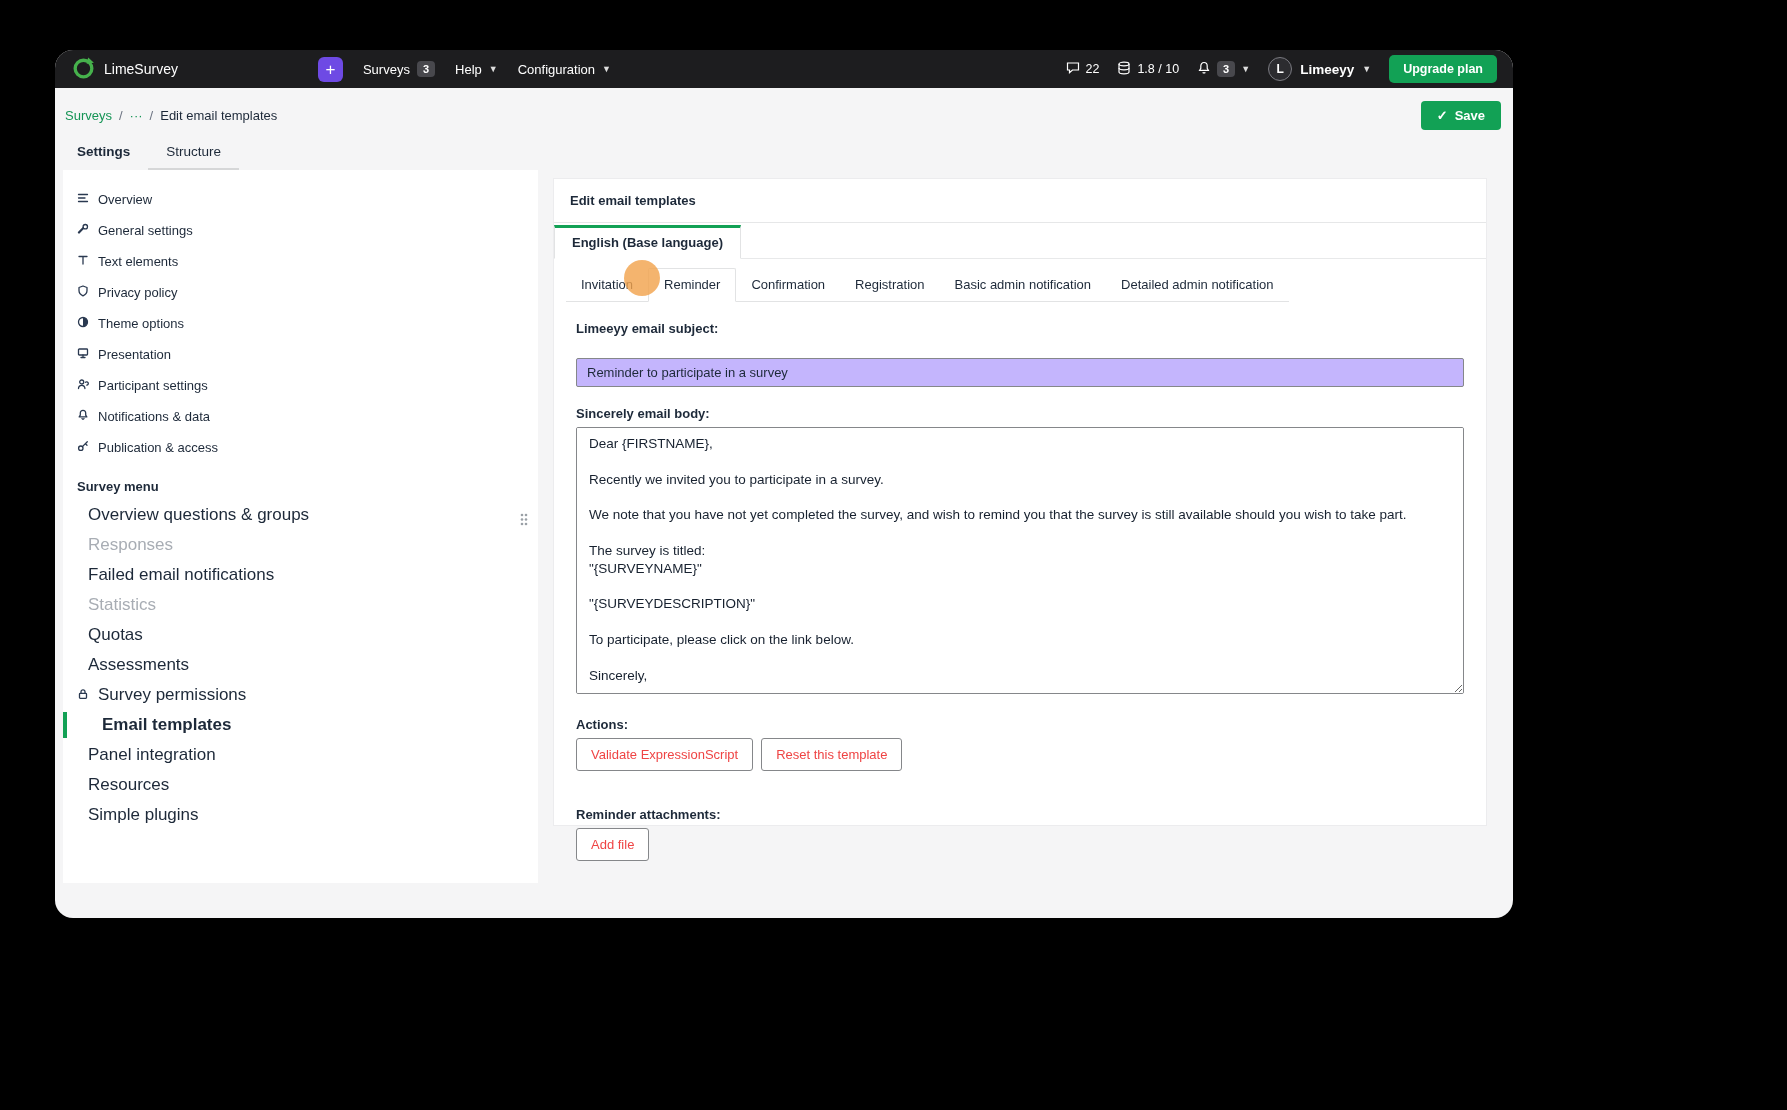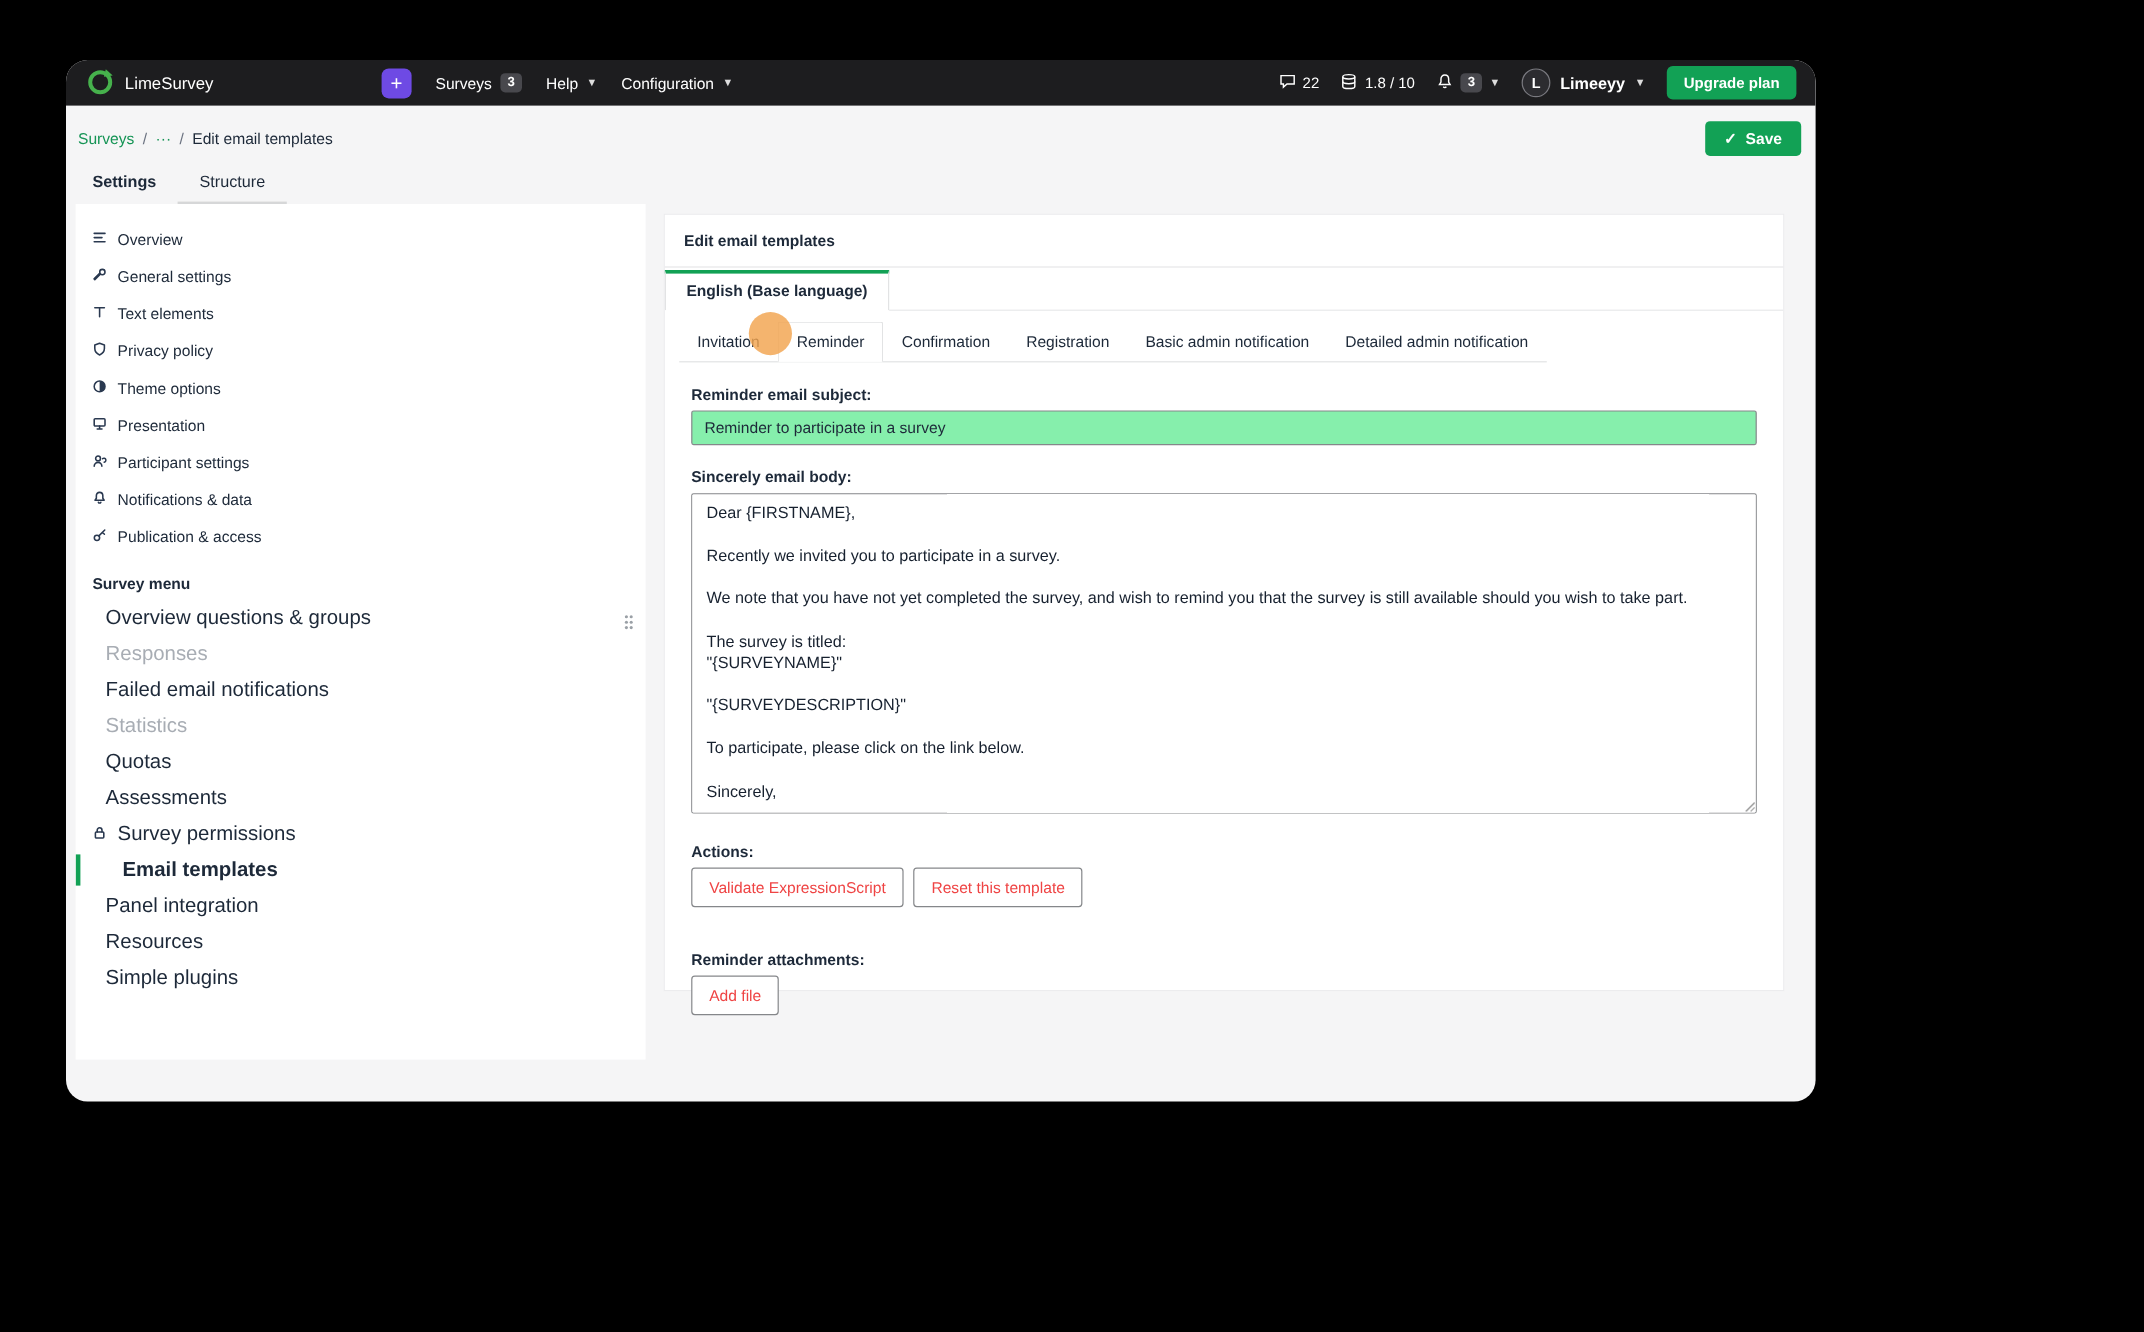--- a/index.html
+++ b/index.html
@@ -62,21 +62,21 @@
     border:1px solid #e2e3e4; border-top:3px solid #12a155; border-bottom:1px solid #fff; margin-bottom:-1px; cursor:pointer; }
   .email-tabs { display:flex; width:fit-content; margin:9px 0 0 12px; border-bottom:1px solid #e2e3e4; position:relative;align-items:flex-end; }
   .email-tab { padding:8px 15px 9px; font-size:13px; color:#1d2939; cursor:pointer; white-space:nowrap; }
   .email-tab.active { background:#fff; border:1px solid #e2e3e4; border-bottom:1px solid #fff; margin-bottom:-1px; border-radius:2px 2px 0 0; }
   .click-indicator { position:absolute; left:70px; top:81px; width:36px; height:36px; border-radius:50%;
     background:#f2a44e; opacity:.82; z-index:5; pointer-events:none; }
 
   .form { padding:0 22px; }
   .field-label { font-size:13px; font-weight:bold; color:#1d2939; margin:19px 0 6px; }
   .subject-input { width:100%; height:29px; border:1px solid #85878a; border-radius:2px; padding:0 10px;
-    font-size:13px; color:#1d2939; font-family:"Liberation Sans", sans-serif; background:#86efac; }
+    font-size:13px; color:#1d2939; font-family:"Liberation Sans", sans-serif; background:#c4b5fd;margin-top:16px; }
   .body-textarea { width:100%; height:267px; border:1px solid #85878a; border-radius:2px; padding:7px 12px;
     font-size:13.5px; line-height:1.32; color:#17212f; font-family:"Liberation Sans", sans-serif; resize:vertical; overflow-y:scroll; }
   .body-textarea::-webkit-scrollbar { width:13px; }
   .body-textarea::-webkit-scrollbar-track { background:#fafafa; border-left:1px solid #e8e8e8; }
   .body-textarea::-webkit-scrollbar-thumb { background:#c6c6c6; border-radius:7px; border:3px solid #fafafa; }
   .btn-row { display:flex; gap:8px; margin-top:1px; }
   .btn-outline { background:#fff; border:1px solid #85878a; border-radius:3px; padding:8px 14px;
     font-size:13px; color:#ef4444; font-family:"Liberation Sans", sans-serif; cursor:pointer; }
   .attach-label { margin-top:36px; }
 </style>
@@ -294,21 +294,21 @@
       <div class="email-tabs">
         <div class="email-tab">Invitation</div>
         <div class="email-tab active">Reminder</div>
         <div class="email-tab">Confirmation</div>
         <div class="email-tab">Registration</div>
         <div class="email-tab">Basic admin notification</div>
         <div class="email-tab">Detailed admin notification</div>
       </div>
 
       <div class="form">
-        <div class="field-label">Reminder email subject:</div>
+        <div class="field-label">Limeeyy email subject:</div>
         <input class="subject-input" type="text" value="Reminder to participate in a survey" style="">
 
         <div class="field-label">Sincerely email body:</div>
         <textarea class="body-textarea" spellcheck="false" style="">Dear {FIRSTNAME},
 
 Recently we invited you to participate in a survey.
 
 We note that you have not yet completed the survey, and wish to remind you that the survey is still available should you wish to take part.
 
 The survey is titled:

